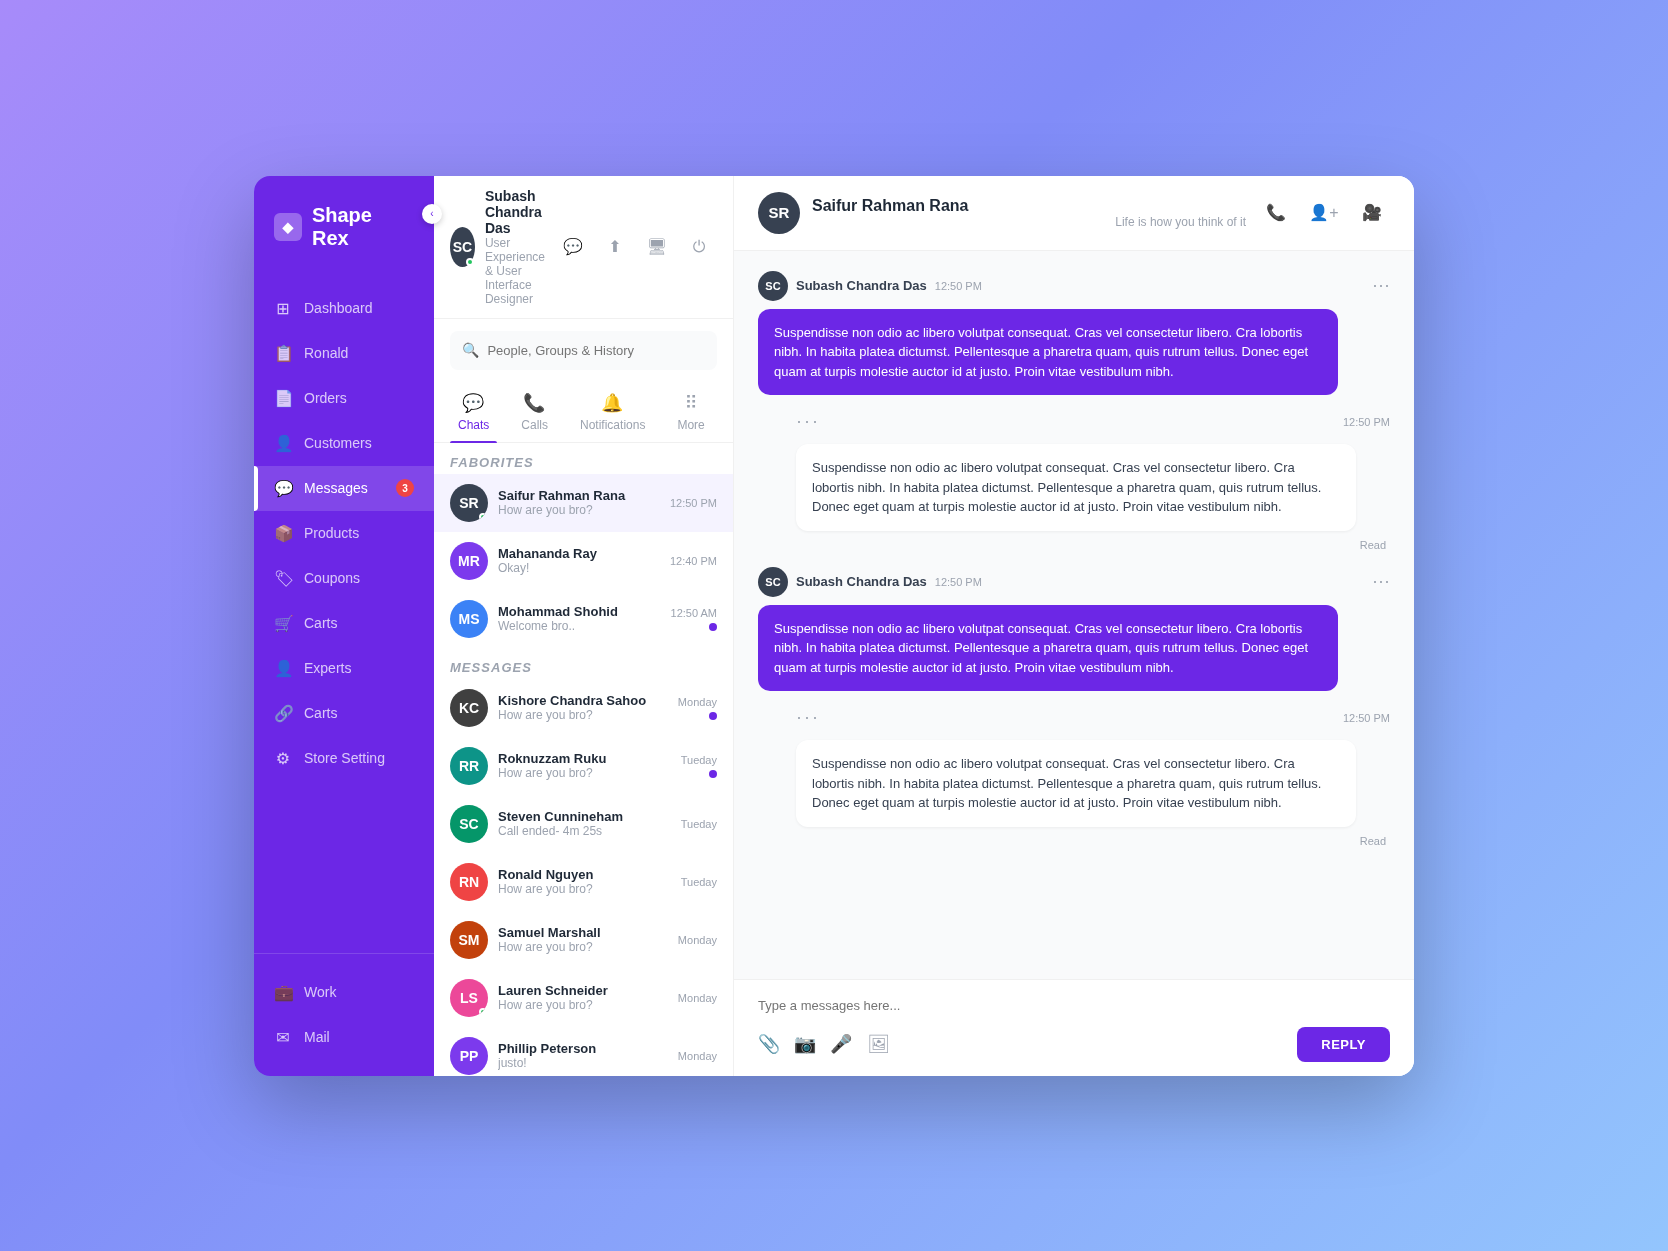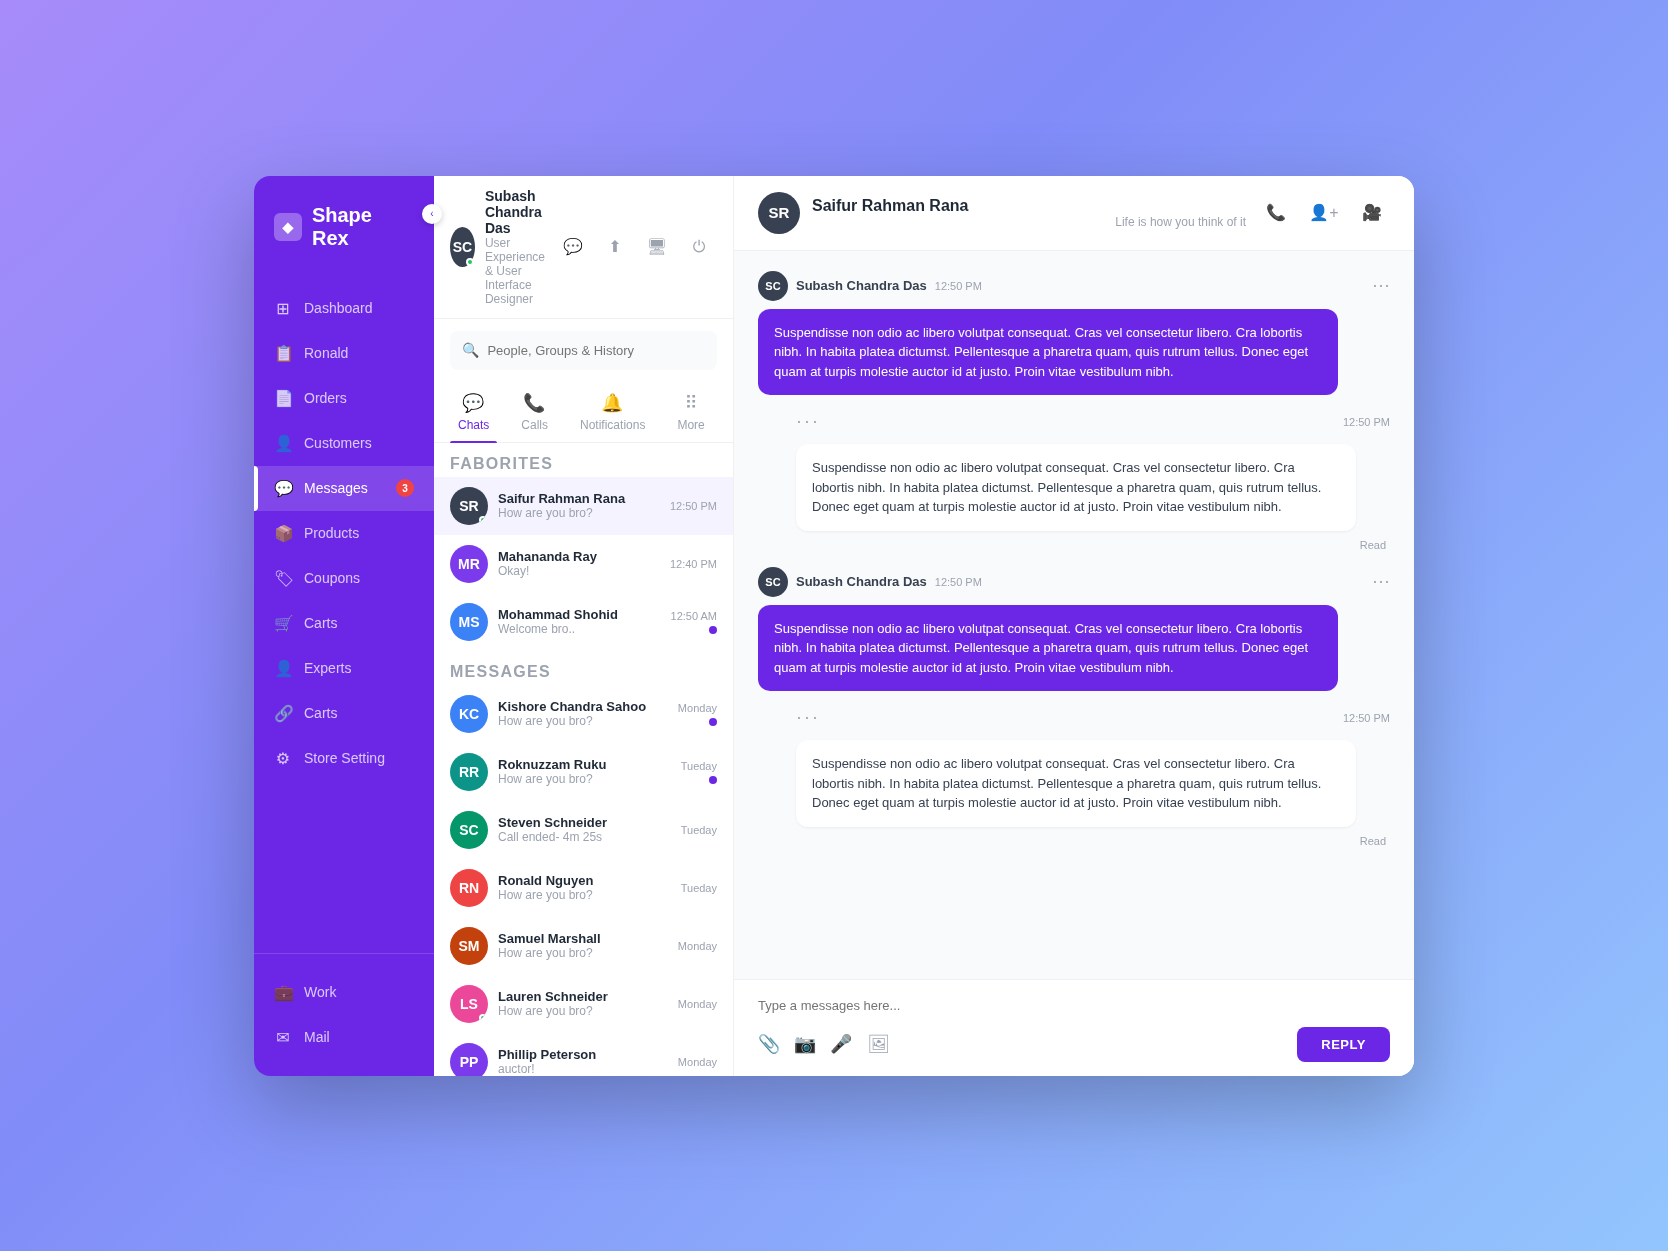--- a/index.html
+++ b/index.html
@@ -174,25 +174,26 @@
       content: '';
       position: absolute;
       bottom: -1px; left: 0; right: 0;
       height: 2px;
       background: #6c27e6;
       border-radius: 2px 2px 0 0;
     }
     .tab-icon { font-size: 18px; }
     .contacts-list { flex: 1; overflow-y: auto; padding-bottom: 8px; }
     .section-label {
-      font-size: 16px;
+      font-size: 13px;
       font-weight: 700;
       color: #9ca3af;
       letter-spacing: 0.08em;
       padding: 12px 16px 4px;
+      font-style: italic;
     }
     .contact-item {
       display: flex;
       align-items: center;
       gap: 10px;
       padding: 10px 16px;
       cursor: pointer;
     }
     .contact-item.active { background: #f5f3ff; }
     .contact-avatar {
@@ -336,21 +337,21 @@
       font-size: 13px;
       font-weight: 700;
       cursor: pointer;
       margin-left: auto;
       letter-spacing: 0.04em;
     }
     
     .av-purple { background: #7c3aed; }
     .av-green { background: #059669; }
     .av-blue { background: #3b82f6; text-align: center; }
-    .av-orange { background: #3b82f6; }
+    .av-orange { background: #404040; }
     .av-pink { background: #ec4899; }
     .av-teal { background: #0d9488; }
     .av-red { background: #ef4444; }
     .av-gray { background: #c2410c; }
     .av-dark { background: #374151; }
   </style>
 </head>
 <body>
 
 <div class="app-container" style="position:relative;">
@@ -523,21 +524,21 @@
           <div class="contact-msg">How are you bro?</div>
         </div>
         <div class="contact-meta">
           <span class="contact-time">Tueday</span>
           <div class="unread-dot"></div>
         </div>
       </div>
       <div class="contact-item">
         <div class="contact-avatar av-green">SC</div>
         <div class="contact-info">
-          <div class="contact-name">Steven Schneider</div>
+          <div class="contact-name">Steven Cunnineham</div>
           <div class="contact-msg">Call ended- 4m 25s</div>
         </div>
         <div class="contact-meta">
           <span class="contact-time">Tueday</span>
         </div>
       </div>
       <div class="contact-item">
         <div class="contact-avatar av-red">RN</div>
         <div class="contact-info">
           <div class="contact-name">Ronald Nguyen</div>
@@ -567,21 +568,21 @@
           <div class="contact-msg">How are you bro?</div>
         </div>
         <div class="contact-meta">
           <span class="contact-time">Monday</span>
         </div>
       </div>
       <div class="contact-item">
         <div class="contact-avatar av-purple">PP</div>
         <div class="contact-info">
           <div class="contact-name">Phillip Peterson</div>
-          <div class="contact-msg">auctor!</div>
+          <div class="contact-msg">justo!</div>
         </div>
         <div class="contact-meta">
           <span class="contact-time">Monday</span>
         </div>
       </div>
 
     </div>
   </div>
 
   <div class="chat-panel">

